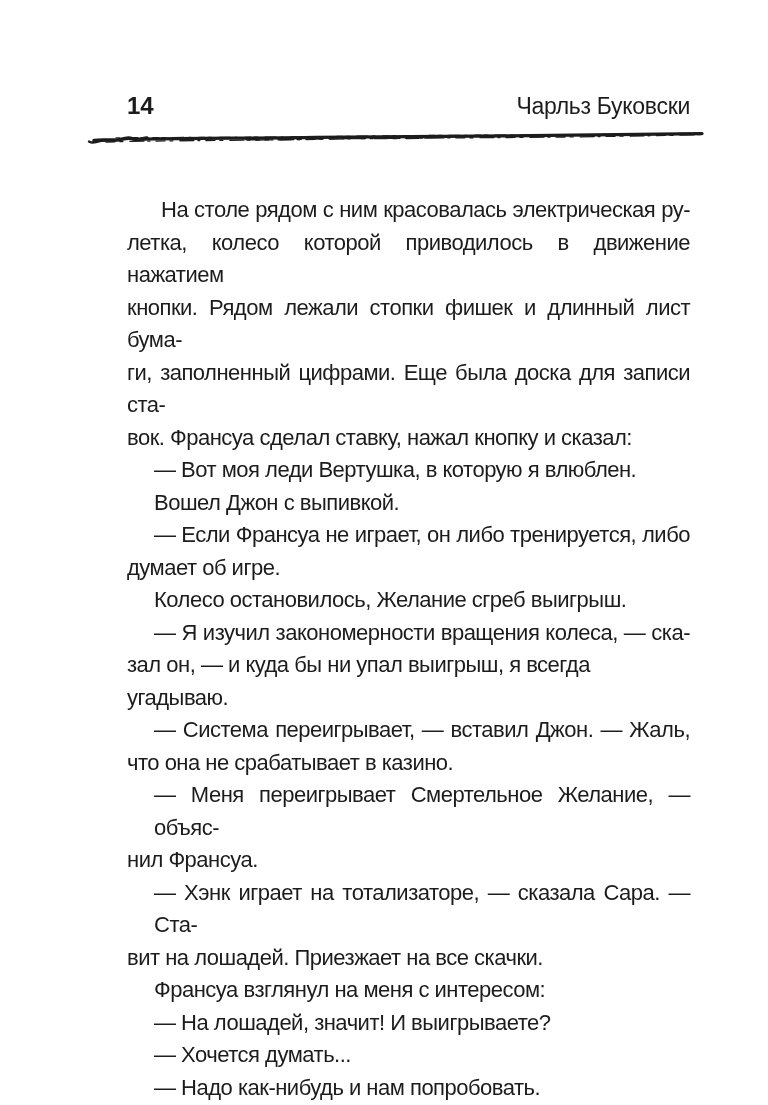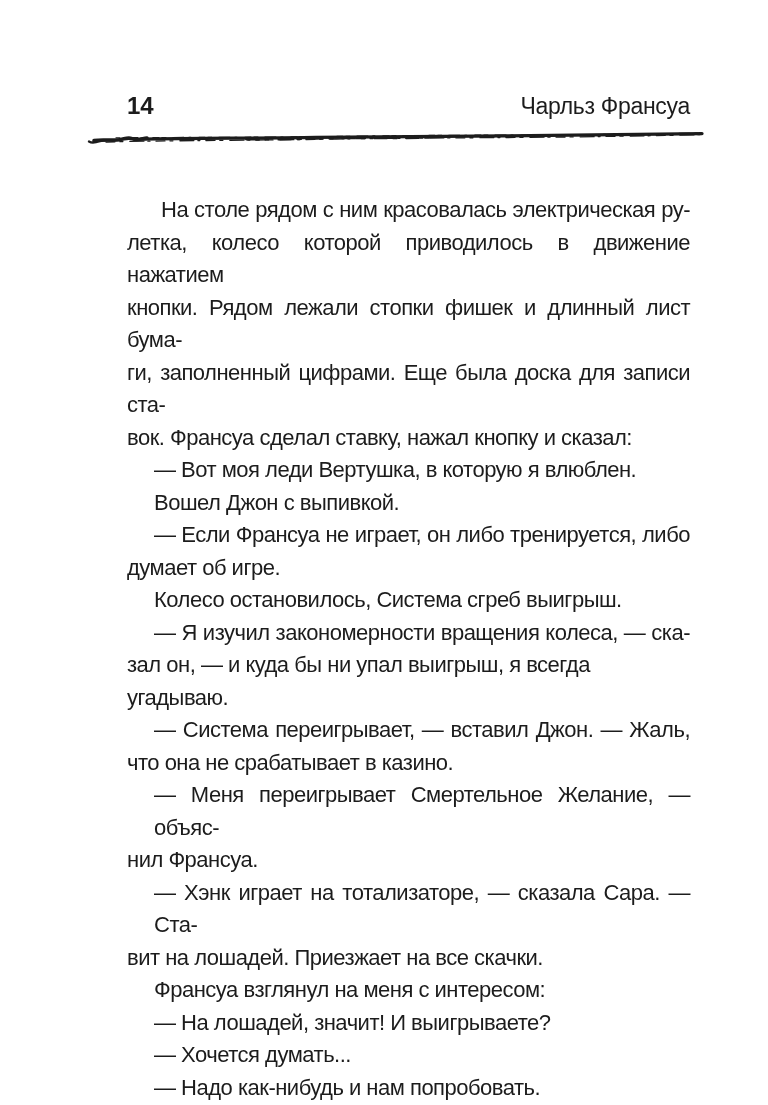--- a/index.html
+++ b/index.html
@@ -27,21 +27,21 @@
   .ind{padding-left:27px;}
   .ind-lg{padding-left:34px;margin-top:23px;}
 </style>
 </head>
 <body>
 
 <div class="page">
 
   <div class="header">
     <span class="pagenum">14</span>
-    <span class="author">Чарльз Франсуа</span>
+    <span class="author">Чарльз Буковски</span>
   </div>
 
   <div class="rule">
     <svg viewBox="0 0 620 18" xmlns="http://www.w3.org/2000/svg">
       <g stroke="#1c1c1c" fill="none" stroke-linecap="round">
         <path d="M3 14.5 c 2 1.2 4 1.4 7 .6 c 3 -.8 6 -2 9 -1.6" stroke-width="2.4"></path>
         <path d="M8 13.5 c 10 -1.5 18 .5 26 -.8 c 5 -.8 8 -2.6 12 -1 c 5 2 9 .2 15 -.6" stroke-width="3.6"></path>
         <path d="M55 12.2 C 110 11 170 11.4 230 10.4 C 300 9.3 360 9.9 420 8.9 C 480 8 540 8 616 6.6" stroke-width="3.3"></path>
         <path d="M20 15 C 90 13.2 160 13.6 250 12 C 340 10.6 440 10.9 535 9.2 C 570 8.6 600 8.2 618 7.4" stroke-width="1.3" stroke-dasharray="9 5 3 7 14 4 2 6"></path>
         <path d="M30 10.8 C 100 10.2 180 10.6 270 9.2 C 355 7.9 455 8.4 545 7.1 C 578 6.6 602 6.5 617 5.9" stroke-width="1.2" stroke-dasharray="4 7 11 5 2 8 6 3"></path>
@@ -67,21 +67,21 @@
     <div class="para">
       <div class="ln ind">Вошел Джон с выпивкой.</div>
     </div>
 
     <div class="para">
       <div class="ln j ind">— Если Франсуа не играет, он либо тренируется, либо</div>
       <div class="ln">думает об игре.</div>
     </div>
 
     <div class="para">
-      <div class="ln ind">Колесо остановилось, Система сгреб выигрыш.</div>
+      <div class="ln ind">Колесо остановилось, Желание сгреб выигрыш.</div>
     </div>
 
     <div class="para">
       <div class="ln j ind">— Я изучил закономерности вращения колеса, — ска-</div>
       <div class="ln">зал он, — и куда бы ни упал выигрыш, я всегда угадываю.</div>
     </div>
 
     <div class="para">
       <div class="ln j ind">— Система переигрывает, — вставил Джон. — Жаль,</div>
       <div class="ln">что она не срабатывает в казино.</div>

